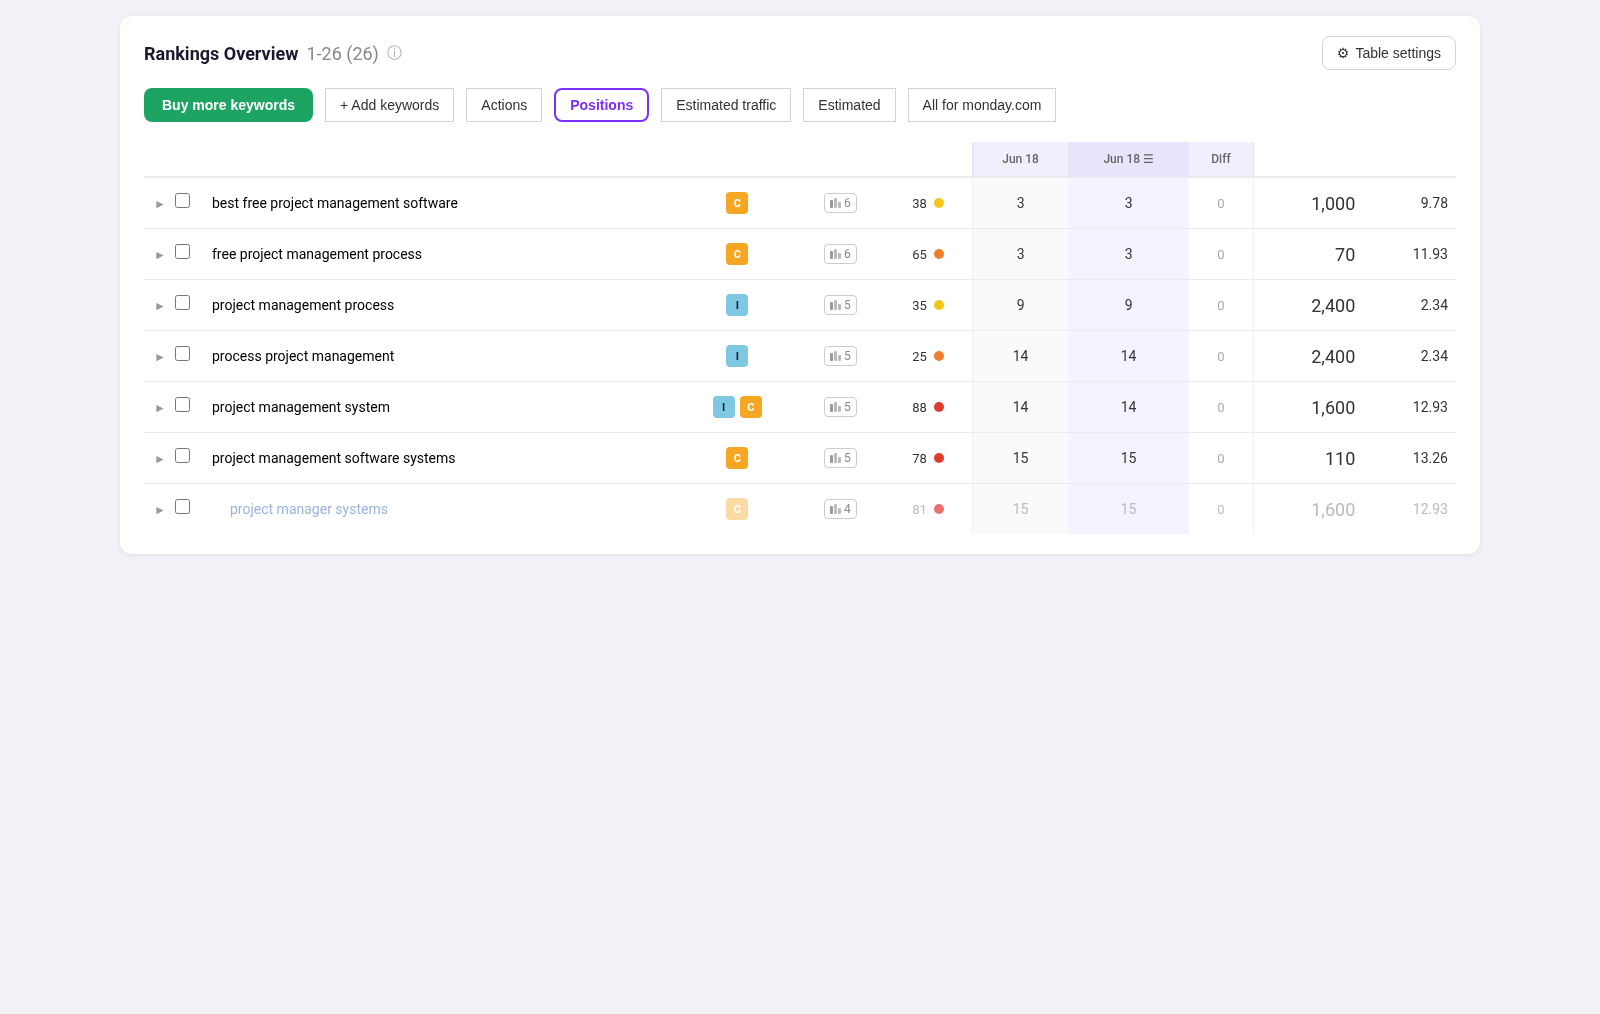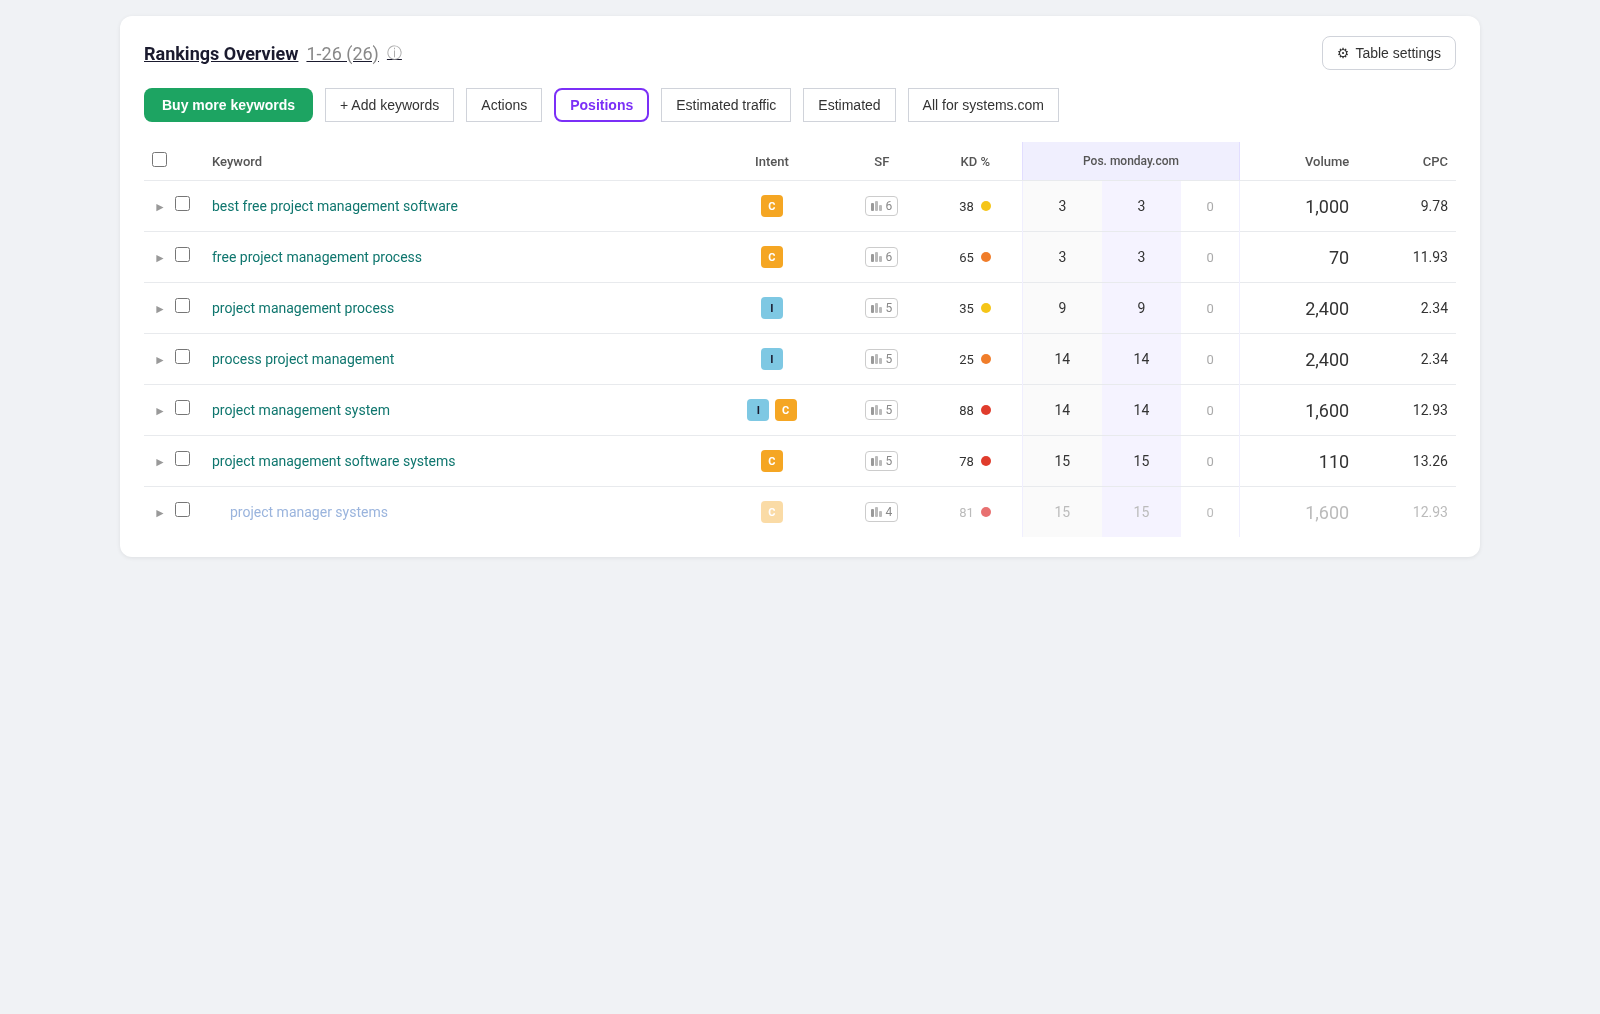--- a/index.html
+++ b/index.html
@@ -21,21 +21,20 @@
     .top-bar {
       display: flex;
       align-items: center;
       justify-content: space-between;
       margin-bottom: 18px;
     }
     .title-area {
       display: flex;
       align-items: center;
       gap: 8px;
-      text-decoration: underline;
     }
     .title-text {
       font-size: 18px;
       font-weight: 700;
       color: #1a1a2e;
     }
     .title-count {
       font-size: 18px;
       font-weight: 400;
       color: #888;
@@ -135,21 +134,21 @@
       border-bottom: 1px solid #e8eaed;
     }
     tbody tr:last-child { border-bottom: none; }
     tbody tr td {
       padding: 14px 8px;
       font-size: 13px;
       color: #333;
       vertical-align: middle;
     }
     .keyword-link {
-      color: #0f766e;
+      color: #000000;
       text-decoration: none;
       font-size: 14px;
     }
     .expand-btn {
       background: none;
       border: none;
       cursor: pointer;
       color: #999;
       font-size: 12px;
       padding: 2px;
@@ -262,36 +261,36 @@
     </button>
   </div>
 
   <div class="toolbar">
     <button class="btn-primary">Buy more keywords</button>
     <button class="btn-outline">+ Add keywords</button>
     <button class="btn-outline">Actions</button>
     <button class="tab-active">Positions</button>
     <button class="tab-normal">Estimated traffic</button>
     <button class="tab-normal">Estimated</button>
-    <button class="tab-normal">All for systems.com</button>
+    <button class="tab-normal">All for monday.com</button>
   </div>
 
   <table>
     <thead>
-      <tr>
-        <th style="width:24px">
-          <input type="checkbox" style="">
-        </th>
-        <th>Keyword</th>
-        <th class="col-center">Intent</th>
-        <th class="col-center">SF</th>
-        <th class="col-center">KD %</th>
-        <th class="th-group col-pos-header" colspan="3">Pos. monday.com</th>
-        <th class="col-right">Volume</th>
-        <th class="col-right">CPC</th>
+      <tr class="subheader">
+        <th></th>
+        <th></th>
+        <th></th>
+        <th></th>
+        <th></th>
+        <th class="th-jun18">Jun 18</th>
+        <th class="th-jun18-list">Jun 18 ☰</th>
+        <th class="th-diff">Diff</th>
+        <th></th>
+        <th></th>
       </tr>
     </thead>
     <tbody id="table-body">
     <tr>
           <td style="white-space: nowrap; width: 60px;">
     <button class="expand-btn">►</button>
     <input type="checkbox" style="margin-left: 4px;">
   </td>
           <td><a class="keyword-link" href="#">best free project management software</a></td>
           <td class="col-center"><span class="badge badge-c">C</span></td>

